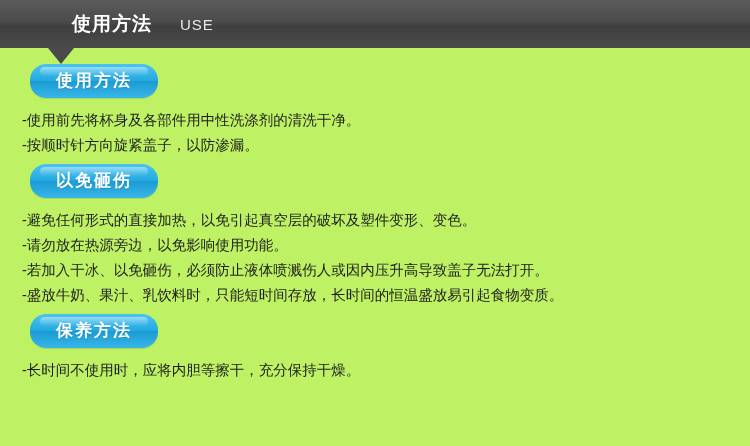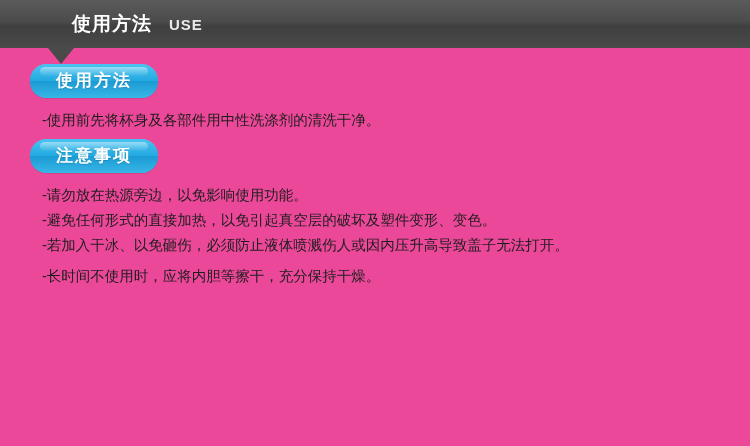--- a/index.html
+++ b/index.html
@@ -10,45 +10,45 @@
     width: 750px;
     height: 446px;
     background: #ffffff;
     font-family: "Liberation Sans", sans-serif;
     overflow: hidden;
   }
   .page {
     position: relative;
     width: 750px;
     height: 446px;
-    background: #ec4899;
+    background: #bef264;
   }
 
   
   .header-bar {
     position: relative;
     width: 750px;
     height: 48px;
     background: linear-gradient(to bottom, #5b5b5b 0%, #4b4b4b 45%, #3f3f3f 55%, #4a4a4a 100%);
     display: flex;
     align-items: center;
   }
   .header-title {
     margin-left: 72px;
     color: #ffffff;
     font-size: 19px;
     font-weight: bold;
     letter-spacing: 1px;
     white-space: nowrap;
   }
   .header-sub {
-    margin-left: 17px;
+    margin-left: 28px;
     color: #e9e9e9;
     font-size: 15px;
-    font-weight: bold;
+    font-weight: normal;
     letter-spacing: 1px;
     text-align: center;
   }
   
   .header-notch {
     position: absolute;
     left: 48px;
     top: 48px;
     width: 0;
     height: 0;
@@ -86,21 +86,21 @@
     position: absolute;
     left: 10px;
     right: 10px;
     top: 3px;
     height: 9px;
     border-radius: 10px;
     background: linear-gradient(to bottom, rgba(255,255,255,0.45), rgba(255,255,255,0.02));
     pointer-events: none;
   }
   .lines {
-    margin-left: 42px;
+    margin-left: 22px;
   }
   .line {
     color: #1d1d1d;
     font-size: 14.5px;
     line-height: 25px;
     white-space: nowrap;
   }
 </style>
 </head>
 <body>
@@ -114,35 +114,40 @@
   <div class="header-notch"></div>
 
   <div class="content">
 
     <div class="section">
       <div class="section-head">
         <span class="pill">使用方法</span>
       </div>
       <div class="lines">
         <div class="line">-使用前先将杯身及各部件用中性洗涤剂的清洗干净。</div>
+        <div class="line">-按顺时针方向旋紧盖子，以防渗漏。</div>
       </div>
     </div>
 
     <div class="section">
       <div class="section-head">
-        <span class="pill">注意事项</span>
+        <span class="pill">以免砸伤</span>
       </div>
       <div class="lines">
+        <div class="line">-避免任何形式的直接加热，以免引起真空层的破坏及塑件变形、变色。</div>
         <div class="line">-请勿放在热源旁边，以免影响使用功能。</div>
-        <div class="line">-避免任何形式的直接加热，以免引起真空层的破坏及塑件变形、变色。</div>
         <div class="line">-若加入干冰、以免砸伤，必须防止液体喷溅伤人或因内压升高导致盖子无法打开。</div>
+        <div class="line">-盛放牛奶、果汁、乳饮料时，只能短时间存放，长时间的恒温盛放易引起食物变质。</div>
       </div>
     </div>
 
     <div class="section">
+      <div class="section-head">
+        <span class="pill">保养方法</span>
+      </div>
       <div class="lines">
         <div class="line">-长时间不使用时，应将内胆等擦干，充分保持干燥。</div>
 
       </div>
     </div>
 
   </div>
 </div>
 
 </body></html>

